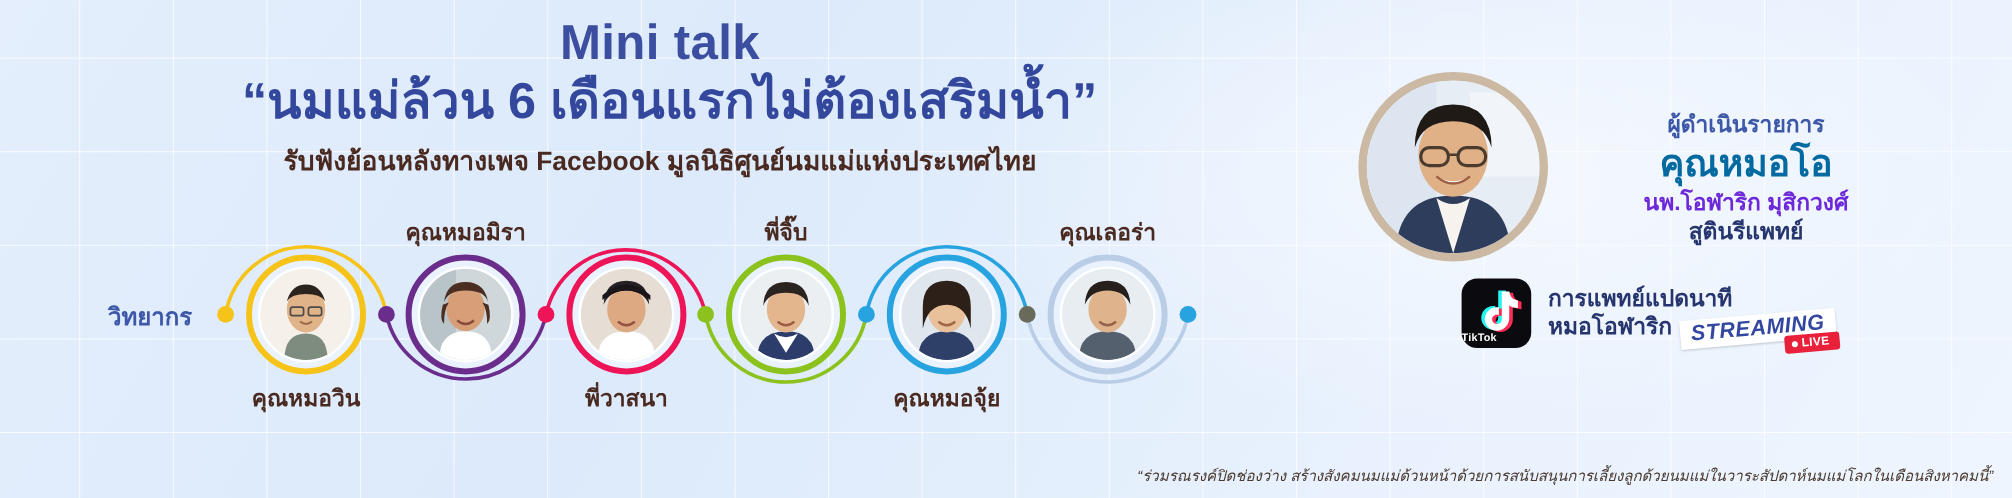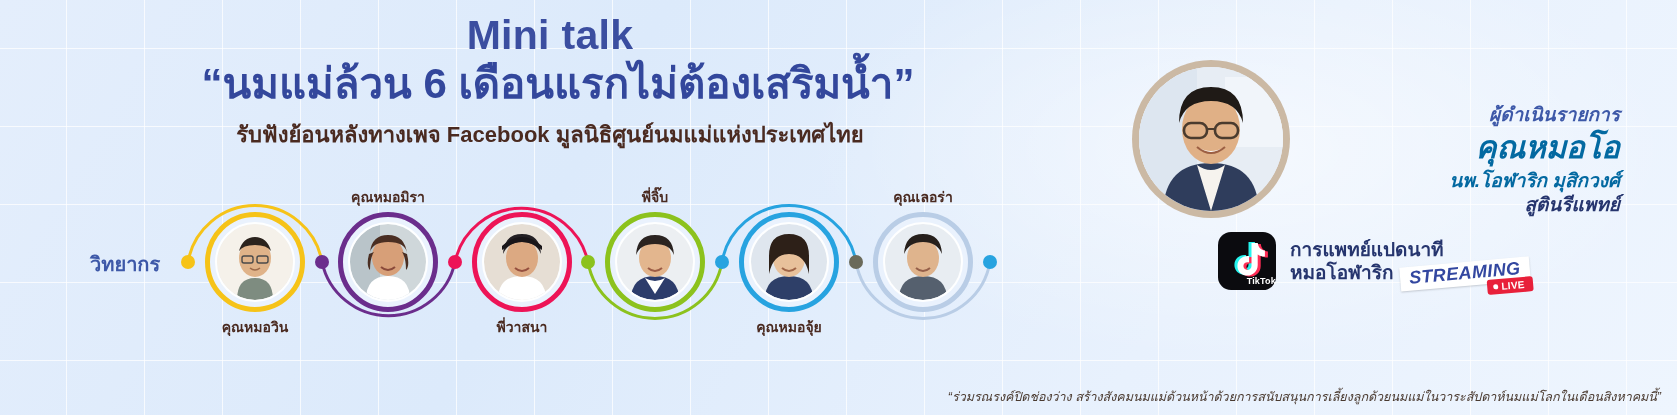--- a/index.html
+++ b/index.html
@@ -56,54 +56,54 @@
   .sp .ring::after {
     content:""; position:absolute; inset:5px; border-radius:50%;
     border:2px solid rgba(255,255,255,.95);
   }
   .sp .photo {
     border-radius:50%; overflow:hidden; position:relative;
     background:#f4f1ec;
   }
   .sp .lbl {
     position:absolute; left:50%; transform:translateX(-50%);
-    white-space:nowrap; font-size:14px; font-weight:bold; color:#4a2a20;
+    white-space:nowrap; font-size:19px; font-weight:bold; color:#4a2a20;
   }
   .lbl-top { bottom:calc(100% + 4px); }
   .lbl-bot { top:calc(100% + 4px); }
 
   #role-label {
     position:absolute; left:90px; top:248px;
     font-size:20px; font-weight:bold; color:#3d58a8;
   }
 
   
   #host-photo {
     position:absolute; left:1132px; top:60px; width:158px; height:158px;
     border-radius:50%; background:#cbb9a4; padding:7px;
   }
   #host-photo .inner {
     width:100%; height:100%; border-radius:50%; overflow:hidden;
     background:#e9eef5; position:relative;
   }
-  #host-text { position:absolute; left:1290px; top:99px; width:330px; text-align:right;font-style:italic; }
+  #host-text { position:absolute; left:1290px; top:88px; width:330px; text-align:center; }
   .ht-role { font-size:19px; font-weight:bold; color:#3d58a8; }
   .ht-name { font-size:31px; font-weight:bold; color:#0369a1; margin-top:2px; line-height:1.1; }
-  .ht-full { font-size:19px; font-weight:bold; color:#0369a1; margin-top:4px; line-height:1.25; }
+  .ht-full { font-size:19px; font-weight:bold; color:#6d28d9; margin-top:4px; line-height:1.25; }
   .ht-spec { font-size:19px; font-weight:bold; color:#26356e; line-height:1.25; }
 
   
   #tiktok-row { position:absolute; left:1218px; top:232px; display:flex; align-items:center; gap:14px; }
   #tiktok-logo {
     width:58px; height:58px; border-radius:13px; background:#0b0b0f;
     position:relative; flex:0 0 auto;
   }
   #tiktok-logo .note { position:absolute; left:0; top:0; width:100%; height:100%; }
   #tiktok-logo .tt-word {
-    position:absolute; left:0; bottom:4px; width:100%; text-align:right;
+    position:absolute; left:0; bottom:4px; width:100%; text-align:left;
     font-size:9px; font-weight:bold; color:#fff; letter-spacing:.2px;
   }
   #tiktok-text { font-size:19px; font-weight:bold; color:#26356e; line-height:1.22; white-space:nowrap; }
 
   #streaming-badge {
     position:absolute; left:1400px; top:262px;
     transform:rotate(-5deg);
   }
   #streaming-badge .word {
     background:#fff; color:#3347a0; font-weight:bold; font-size:18px;

